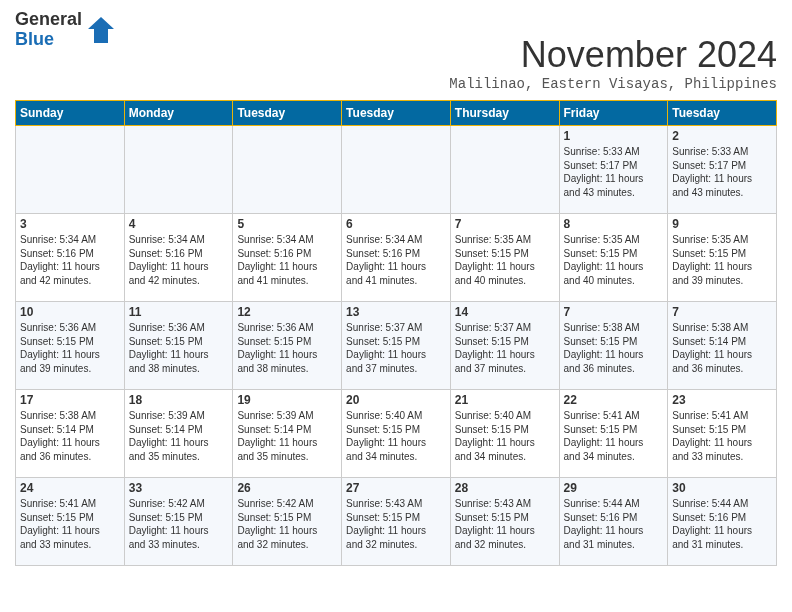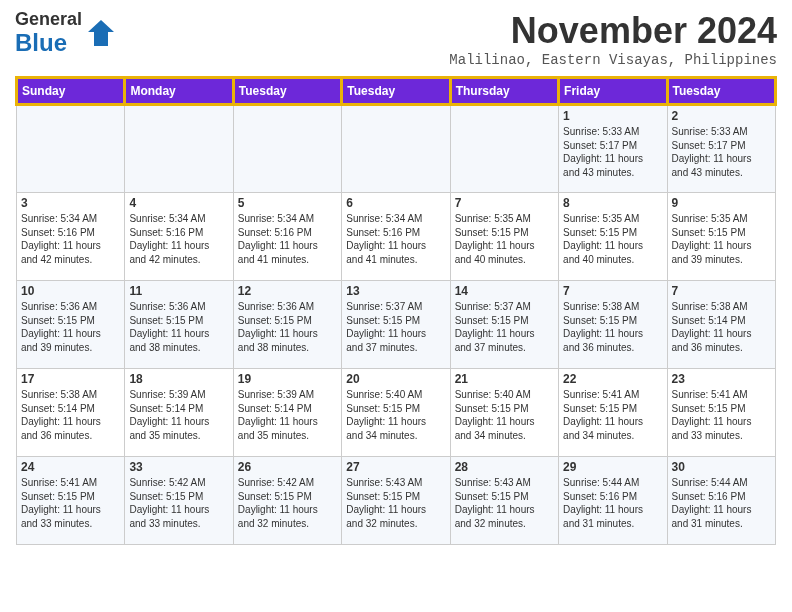--- a/index.html
+++ b/index.html
@@ -25,55 +25,56 @@
       display: flex;
       flex-direction: column;
       line-height: 1.1;
     }
     .logo-general {
       font-size: 18px;
       font-weight: bold;
       color: #333;
     }
     .logo-blue {
-      font-size: 24px;
+      font-size: 18px;
       font-weight: bold;
       color: #1a6db5;
     }
     .logo-icon {
       width: 30px;
       height: 30px;
       margin-left: 2px;
     }
     .title-area {
       text-align: right;
     }
     .month-title {
       font-size: 36px;
-      font-weight: bold;
+      font-weight: normal;
       color: #333;
+      margin-top: 24px;
     }
     .location {
       font-size: 14px;
       color: #555;
       font-family: Liberation Mono, monospace;
     }
     table {
       width: 100%;
       border-collapse: collapse;
       table-layout: fixed;
     }
     thead th {
-      background: #6d28d9;
+      background: #0369a1;
       color: #fff;
       font-size: 12px;
       font-weight: bold;
       padding: 5px 4px;
       text-align: left;
-      border: 3px solid #eab308;
+      border: 1px solid #eab308;
     }
     tbody td {
       border: 1px solid #ccc;
       vertical-align: top;
       padding: 3px 4px;
       font-size: 9.5px;
       color: #333;
       height: 88px;
     }
     tbody tr:nth-child(odd) td {

